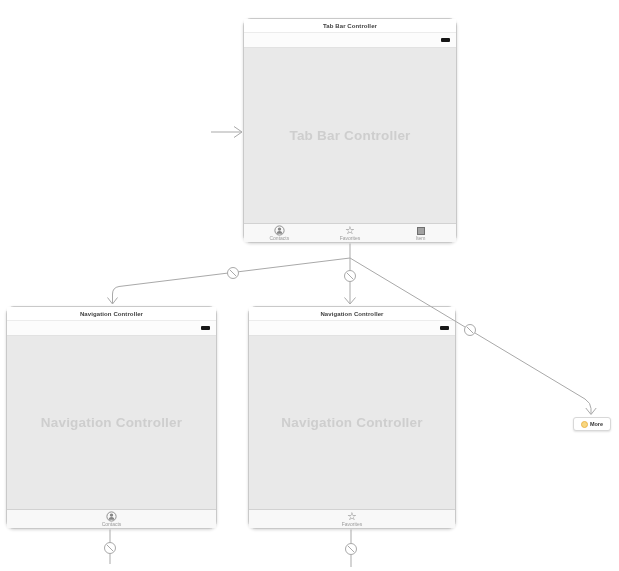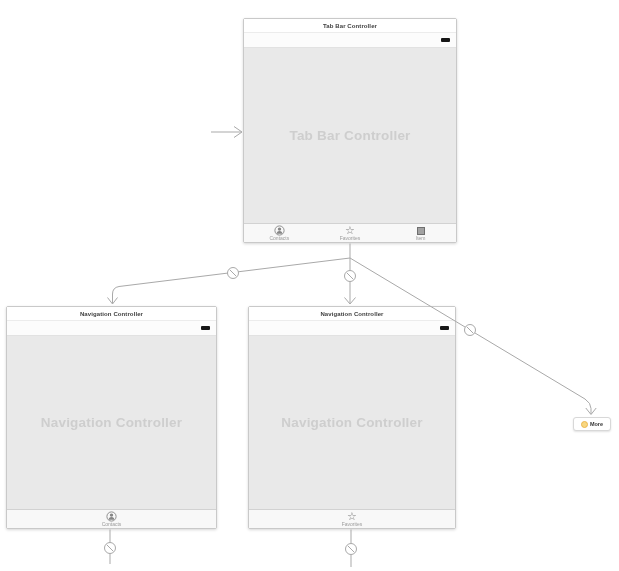--- a/index.html
+++ b/index.html
@@ -3,21 +3,21 @@
 <meta charset="utf-8">
 <style>
   html,body{margin:0;padding:0;}
   body{
     width:619px;height:571px;position:relative;overflow:hidden;
     background:#ffffff;
     font-family:"Liberation Sans","DejaVu Sans",sans-serif;
   }
   .scene{
     position:absolute;display:flex;flex-direction:column;
-    background:#e9e9e9;border:1px solid #c9c9c9;border-radius:2px;
+    background:#e9e9e9;border:1px solid #c9c9c9;border-radius:8px;
     box-shadow:0 1px 3px rgba(0,0,0,0.16);box-sizing:border-box;z-index:1;
   }
   .scene-title{
     flex:0 0 13px;background:#ffffff;border-bottom:1px solid #ececec;
     display:flex;align-items:center;justify-content:center;
     font-size:6px;font-weight:bold;color:#404040;letter-spacing:0.1px;
   }
   .status-bar{
     flex:0 0 14px;background:#fcfcfc;border-bottom:1px solid #e2e2e2;position:relative;
   }

